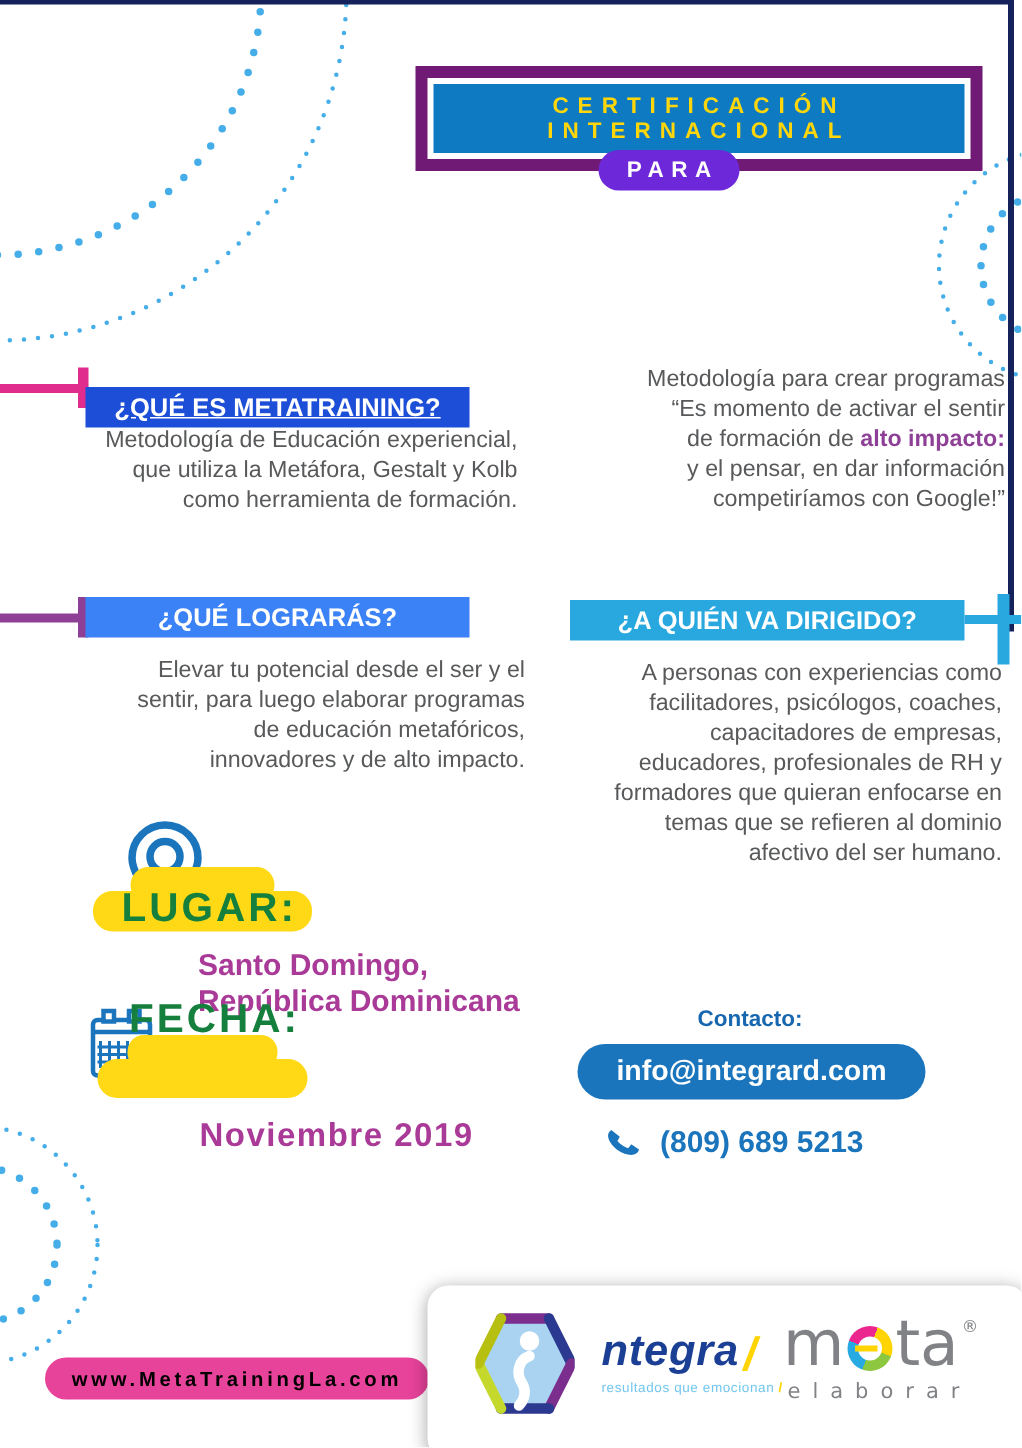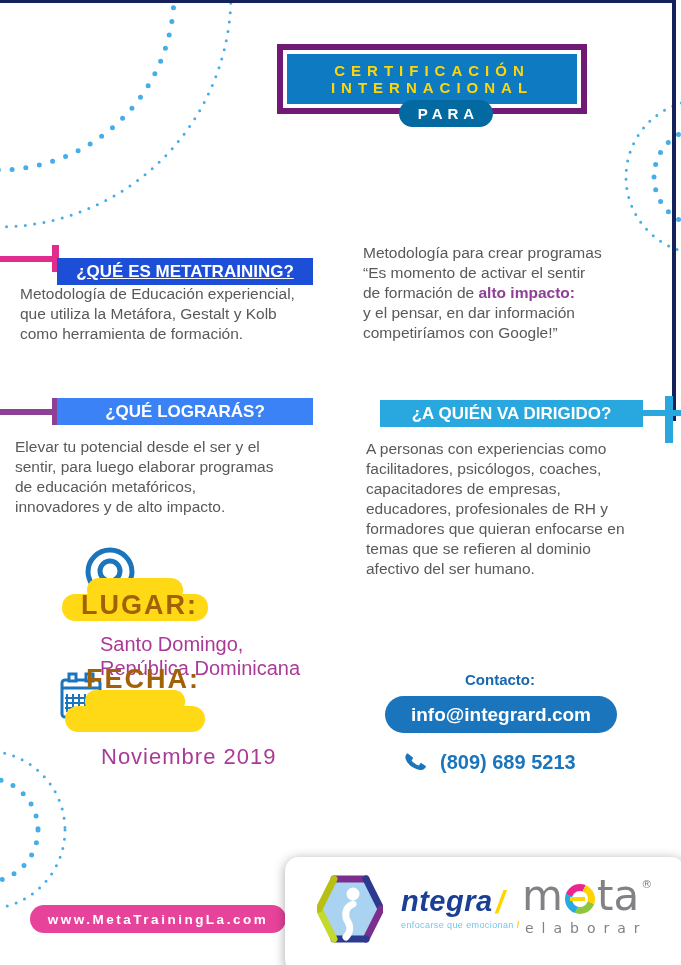--- a/index.html
+++ b/index.html
@@ -3,69 +3,69 @@
 <meta charset="utf-8">
 <style>
   html,body{margin:0;padding:0;background:#fff;}
   .page{position:relative;width:681px;height:965px;background:#fff;overflow:hidden;
         font-family:"Liberation Sans",sans-serif;}
   
   .frame-top{position:absolute;left:0;top:0;width:676px;height:3px;background:#14215a;}
   .frame-right{position:absolute;left:672px;top:0;width:4px;height:421px;background:#14215a;}
   .deco{position:absolute;left:0;top:0;pointer-events:none;}
   
-  .title-box{position:absolute;left:277px;top:44px;width:310px;height:70px;background:#fff;
-             border:6px solid #701a75;box-sizing:border-box;padding:4px;}
+  .title-box{position:absolute;left:277px;top:44px;width:378px;height:70px;background:#fff;
+             border:8px solid #701a75;box-sizing:border-box;padding:4px;}
   .title-box-inner{width:100%;height:100%;background:#0d7ac2;color:#ffd60a;display:flex;
                    flex-direction:column;align-items:center;justify-content:center;
                    font-weight:bold;font-size:15px;letter-spacing:6px;line-height:1.15;}
-  .para-badge{position:absolute;left:399px;top:100px;width:94px;height:27px;background:#0369a1;
+  .para-badge{position:absolute;left:399px;top:100px;width:94px;height:27px;background:#6d28d9;
               border-radius:14px;color:#fff;font-weight:bold;font-size:15px;letter-spacing:5px;
               display:flex;align-items:center;justify-content:center;padding-left:5px;box-sizing:border-box;}
   .facilitadores{position:absolute;left:277px;top:127px;width:351px;text-align:center;color:#8e4097;
                  font-size:33px;font-weight:bold;letter-spacing:4px;}
   
   .bar{position:absolute;height:27px;display:flex;align-items:center;justify-content:center;
        color:#fff;font-weight:bold;font-size:17px;}
   .bar-que-es{left:57px;top:258px;width:256px;background:#1d4ed8;text-decoration:underline;}
   .bar-lograras{left:57px;top:398px;width:256px;background:#3b82f6;}
   .bar-dirigido{left:380px;top:400px;width:263px;background:#29a8e0;}
   .rule{position:absolute;height:6px;}
   .cap{position:absolute;}
   .rule-pink{left:0;top:256px;width:52px;background:#e02d8d;}
   .cap-pink{left:52px;top:245px;width:7px;height:27px;background:#e02d8d;}
   .rule-purple{left:0;top:409px;width:52px;background:#8e4097;}
   .cap-purple{left:52px;top:398px;width:7px;height:27px;background:#8e4097;}
   .rule-blue{left:643px;top:410px;width:38px;background:#29a8e0;}
   .cap-blue{left:665px;top:396px;width:8px;height:47px;background:#29a8e0;}
   
-  .body-text{position:absolute;text-align:left;color:#58595b;font-size:15.5px;line-height:20px;}
+  .body-text{position:absolute;text-align:right;color:#58595b;font-size:15.5px;line-height:20px;}
   .body-que-es{left:20px;top:284px;width:325px;}
   .body-metodologia{left:363px;top:243px;width:307px;}
   .body-lograras{left:15px;top:437px;width:335px;}
   .body-dirigido{left:366px;top:439px;width:302px;}
   .hl-purple{color:#8e4097;font-weight:bold;}
   
   .icon-abs{position:absolute;}
   .hl-blob{position:absolute;background:#ffd915;}
-  .big-label{position:absolute;font-size:27px;font-weight:bold;color:#a16207;letter-spacing:2px;}
-  .magenta-val{position:absolute;color:#aa3a97;font-weight:normal;}
+  .big-label{position:absolute;font-size:27px;font-weight:bold;color:#15803d;letter-spacing:2px;}
+  .magenta-val{position:absolute;color:#aa3a97;font-weight:bold;margin-left:32px;}
   .lugar-value{left:100px;top:632px;font-size:20px;line-height:24px;}
   .fecha-value{left:101px;top:744px;font-size:22px;letter-spacing:1px;}
   
   .contact-label{position:absolute;left:380px;top:671px;width:240px;text-align:center;
                  color:#1767b0;font-weight:bold;font-size:15px;}
   .email-pill{position:absolute;left:385px;top:696px;width:232px;height:37px;border-radius:19px;
               background:#1b75bc;color:#fff;font-weight:bold;font-size:19px;display:flex;
               align-items:center;justify-content:center;cursor:pointer;}
   .phone-row{position:absolute;left:403px;top:749px;display:flex;align-items:center;gap:11px;
              color:#1b75bc;font-weight:bold;font-size:20px;cursor:pointer;}
   
   .site-pill{position:absolute;left:30px;top:905px;width:256px;height:28px;border-radius:14px;
-             background:#e8439b;color:#ffffff;font-weight:bold;font-size:13.5px;letter-spacing:2.5px;
+             background:#e8439b;color:#000000;font-weight:bold;font-size:13.5px;letter-spacing:2.5px;
              display:flex;align-items:center;justify-content:center;cursor:pointer;}
   .logo-card{position:absolute;left:285px;top:857px;width:400px;height:116px;background:#fff;
              border-radius:14px;box-shadow:0 2px 12px rgba(0,0,0,.35);}
   .integra{position:absolute;left:32px;top:14px;display:flex;align-items:flex-start;}
   .integra-textcol{margin-left:18px;margin-top:16px;}
   .integra-row{display:flex;align-items:flex-start;}
   .integra-name{font-size:29px;font-weight:bold;font-style:italic;color:#1b3f94;letter-spacing:.5px;line-height:1;}
   .integra-slash{font-size:31px;font-weight:bold;font-style:italic;color:#ffd400;line-height:1;margin-left:3px;}
   .integra-tagline{font-size:9px;color:#72c7ee;margin-top:2px;letter-spacing:.4px;}
   .tagline-slash{color:#ffd400;font-weight:bold;}
@@ -208,21 +208,21 @@
         </g>
         <circle cx="36" cy="23" r="6.5" fill="#fff"></circle>
         <path d="M36 33 C28 36 27 45 31 51 C34 56 33 62 29 66" stroke="#fff" stroke-width="7" fill="none" stroke-linecap="round"></path>
       </svg>
       <div class="integra-textcol">
         <div class="integra-row">
           <span class="integra-name">ntegra</span>
           <span class="integra-slash">/</span>
         </div>
         <div class="integra-tagline">
-          <span>enfocarse que emocionan</span>
+          <span>resultados que emocionan</span>
           <span class="tagline-slash">/</span>
         </div>
       </div>
     </div>
     <div class="meta-logo">
       <div class="meta-word">
         <span>m</span>
         <span class="meta-e"></span>
         <span>ta</span>
         <span class="meta-reg">®</span>

